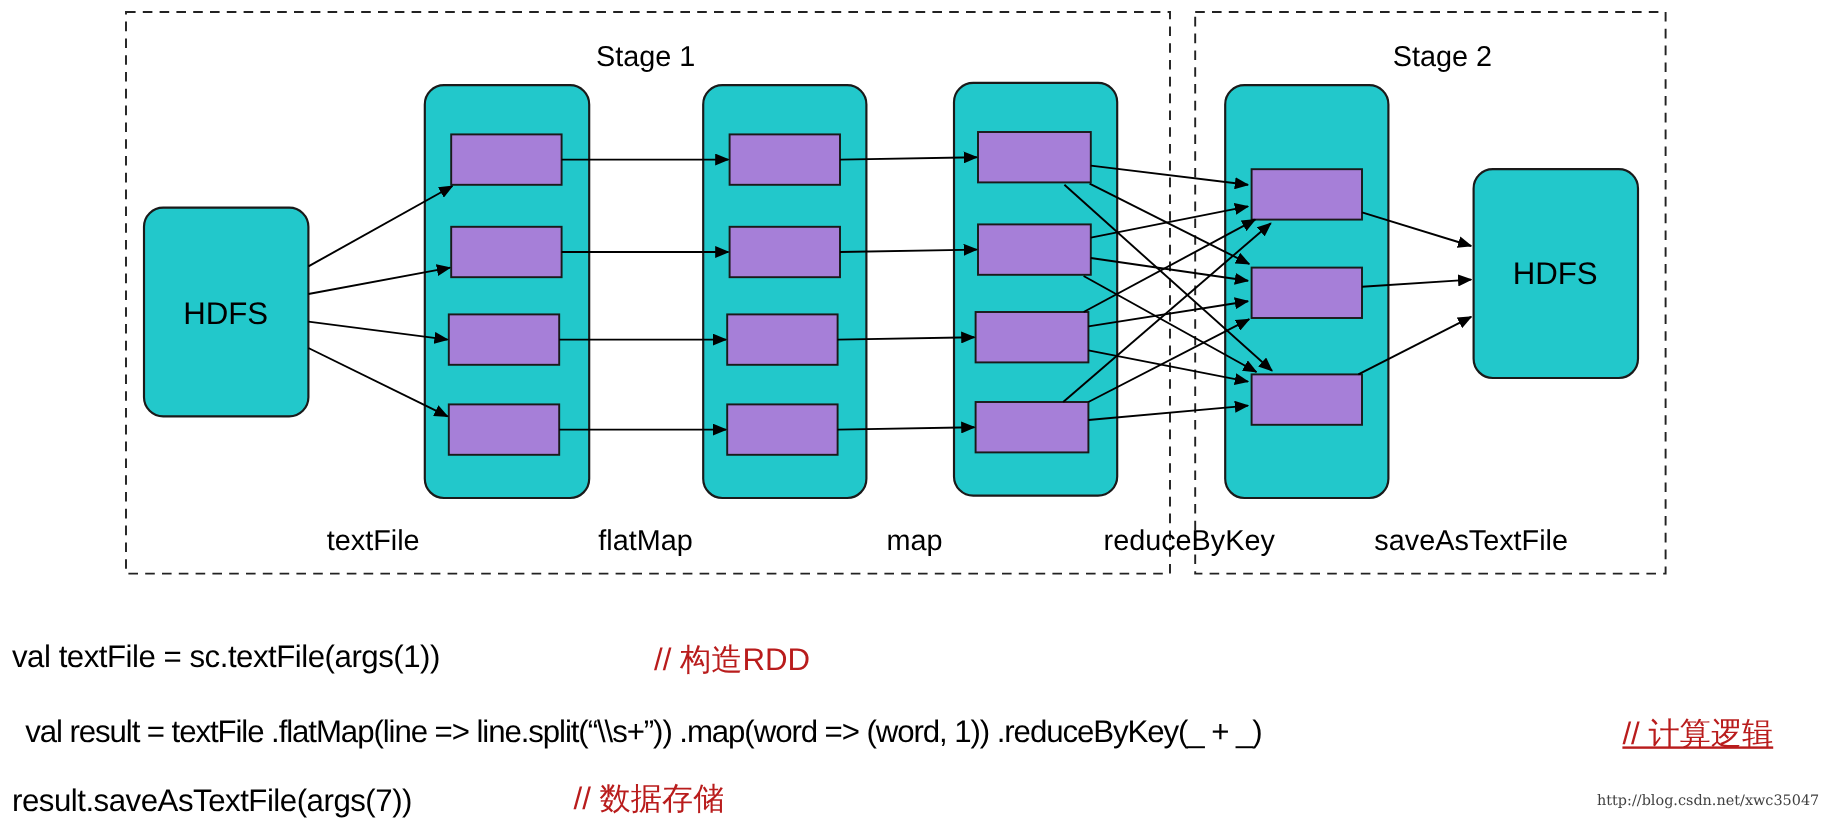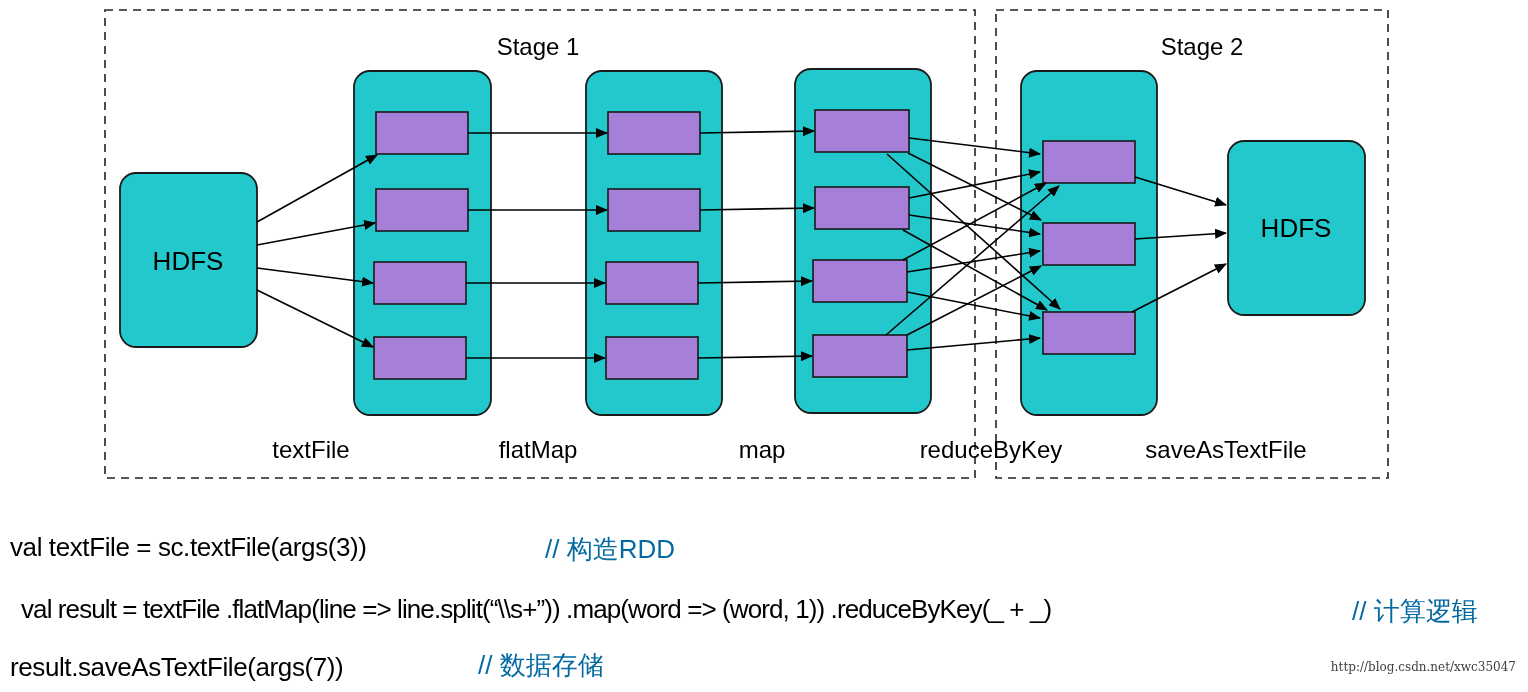--- a/index.html
+++ b/index.html
@@ -2,21 +2,21 @@
 <html><head>
 <meta charset="utf-8">
 <style>
   html, body { margin: 0; padding: 0; background: #ffffff; }
   body { width: 1528px; height: 692px; position: relative; overflow: hidden; font-family: "Liberation Sans", sans-serif; }
   #diagram { position: absolute; left: 0; top: 0; }
   .stage-title { font-family: "Liberation Sans", sans-serif; font-size: 24px; fill: #000; }
   .op-label { font-family: "Liberation Sans", sans-serif; font-size: 24px; fill: #000; }
   .hdfs-label { font-family: "Liberation Sans", sans-serif; font-size: 26px; fill: #000; }
   .code-line { position: absolute; left: 10px; font-family: "Liberation Sans", sans-serif; font-size: 26px; color: #000; white-space: pre; letter-spacing: -0.4px; }
-  .code-comment { position: absolute; font-family: "Liberation Sans", sans-serif; font-size: 26px; color: #0369a1; white-space: pre; }
+  .code-comment { position: absolute; font-family: "Liberation Sans", sans-serif; font-size: 26px; color: #b91c1c; white-space: pre; }
   .watermark { position: absolute; right: 12px; top: 660px; font-family: "DejaVu Serif", serif; font-size: 12px; color: #404040; }
 </style>
 </head>
 <body>
 
 <svg id="diagram" width="1528" height="500" viewBox="0 0 1528 500" xmlns="http://www.w3.org/2000/svg">
   <defs>
     <marker id="arrowhead" markerWidth="12" markerHeight="10" refX="11" refY="5" orient="auto" markerUnits="userSpaceOnUse">
       <path d="M0,0 L12,5 L0,10 Z" fill="#000"></path>
     </marker>
@@ -96,23 +96,23 @@
   </g>
 
   <text class="op-label" x="311" y="458" text-anchor="middle">textFile</text>
   <text class="op-label" x="538" y="458" text-anchor="middle">flatMap</text>
   <text class="op-label" x="762" y="458" text-anchor="middle">map</text>
   <text class="op-label" x="991" y="458" text-anchor="middle">reduceByKey</text>
   <text class="op-label" x="1226" y="458" text-anchor="middle">saveAsTextFile</text>
 </svg>
 
 <div>
-  <div class="code-line" style="top:532px;">val textFile = sc.textFile(args(3))</div>
+  <div class="code-line" style="top:532px;">val textFile = sc.textFile(args(1))</div>
   <div class="code-comment" style="top:532px; left:545px;">// 构造RDD</div>
 
   <div class="code-line" style="top:594px; letter-spacing:-0.9px;margin-left:11px;">val result = textFile .flatMap(line =&gt; line.split(“\\s+”)) .map(word =&gt; (word, 1)) .reduceByKey(_ + _)</div>
-  <div class="code-comment" style="top:594px; left:1352px;">// 计算逻辑</div>
+  <div class="code-comment" style="top:594px; left:1352px;text-decoration:underline;">// 计算逻辑</div>
 
   <div class="code-line" style="top:652px;">result.saveAsTextFile(args(7))</div>
   <div class="code-comment" style="top:648px; left:478px;">// 数据存储</div>
 </div>
 
 <div class="watermark">http://blog.csdn.net/xwc35047</div>
 
 </body></html>

